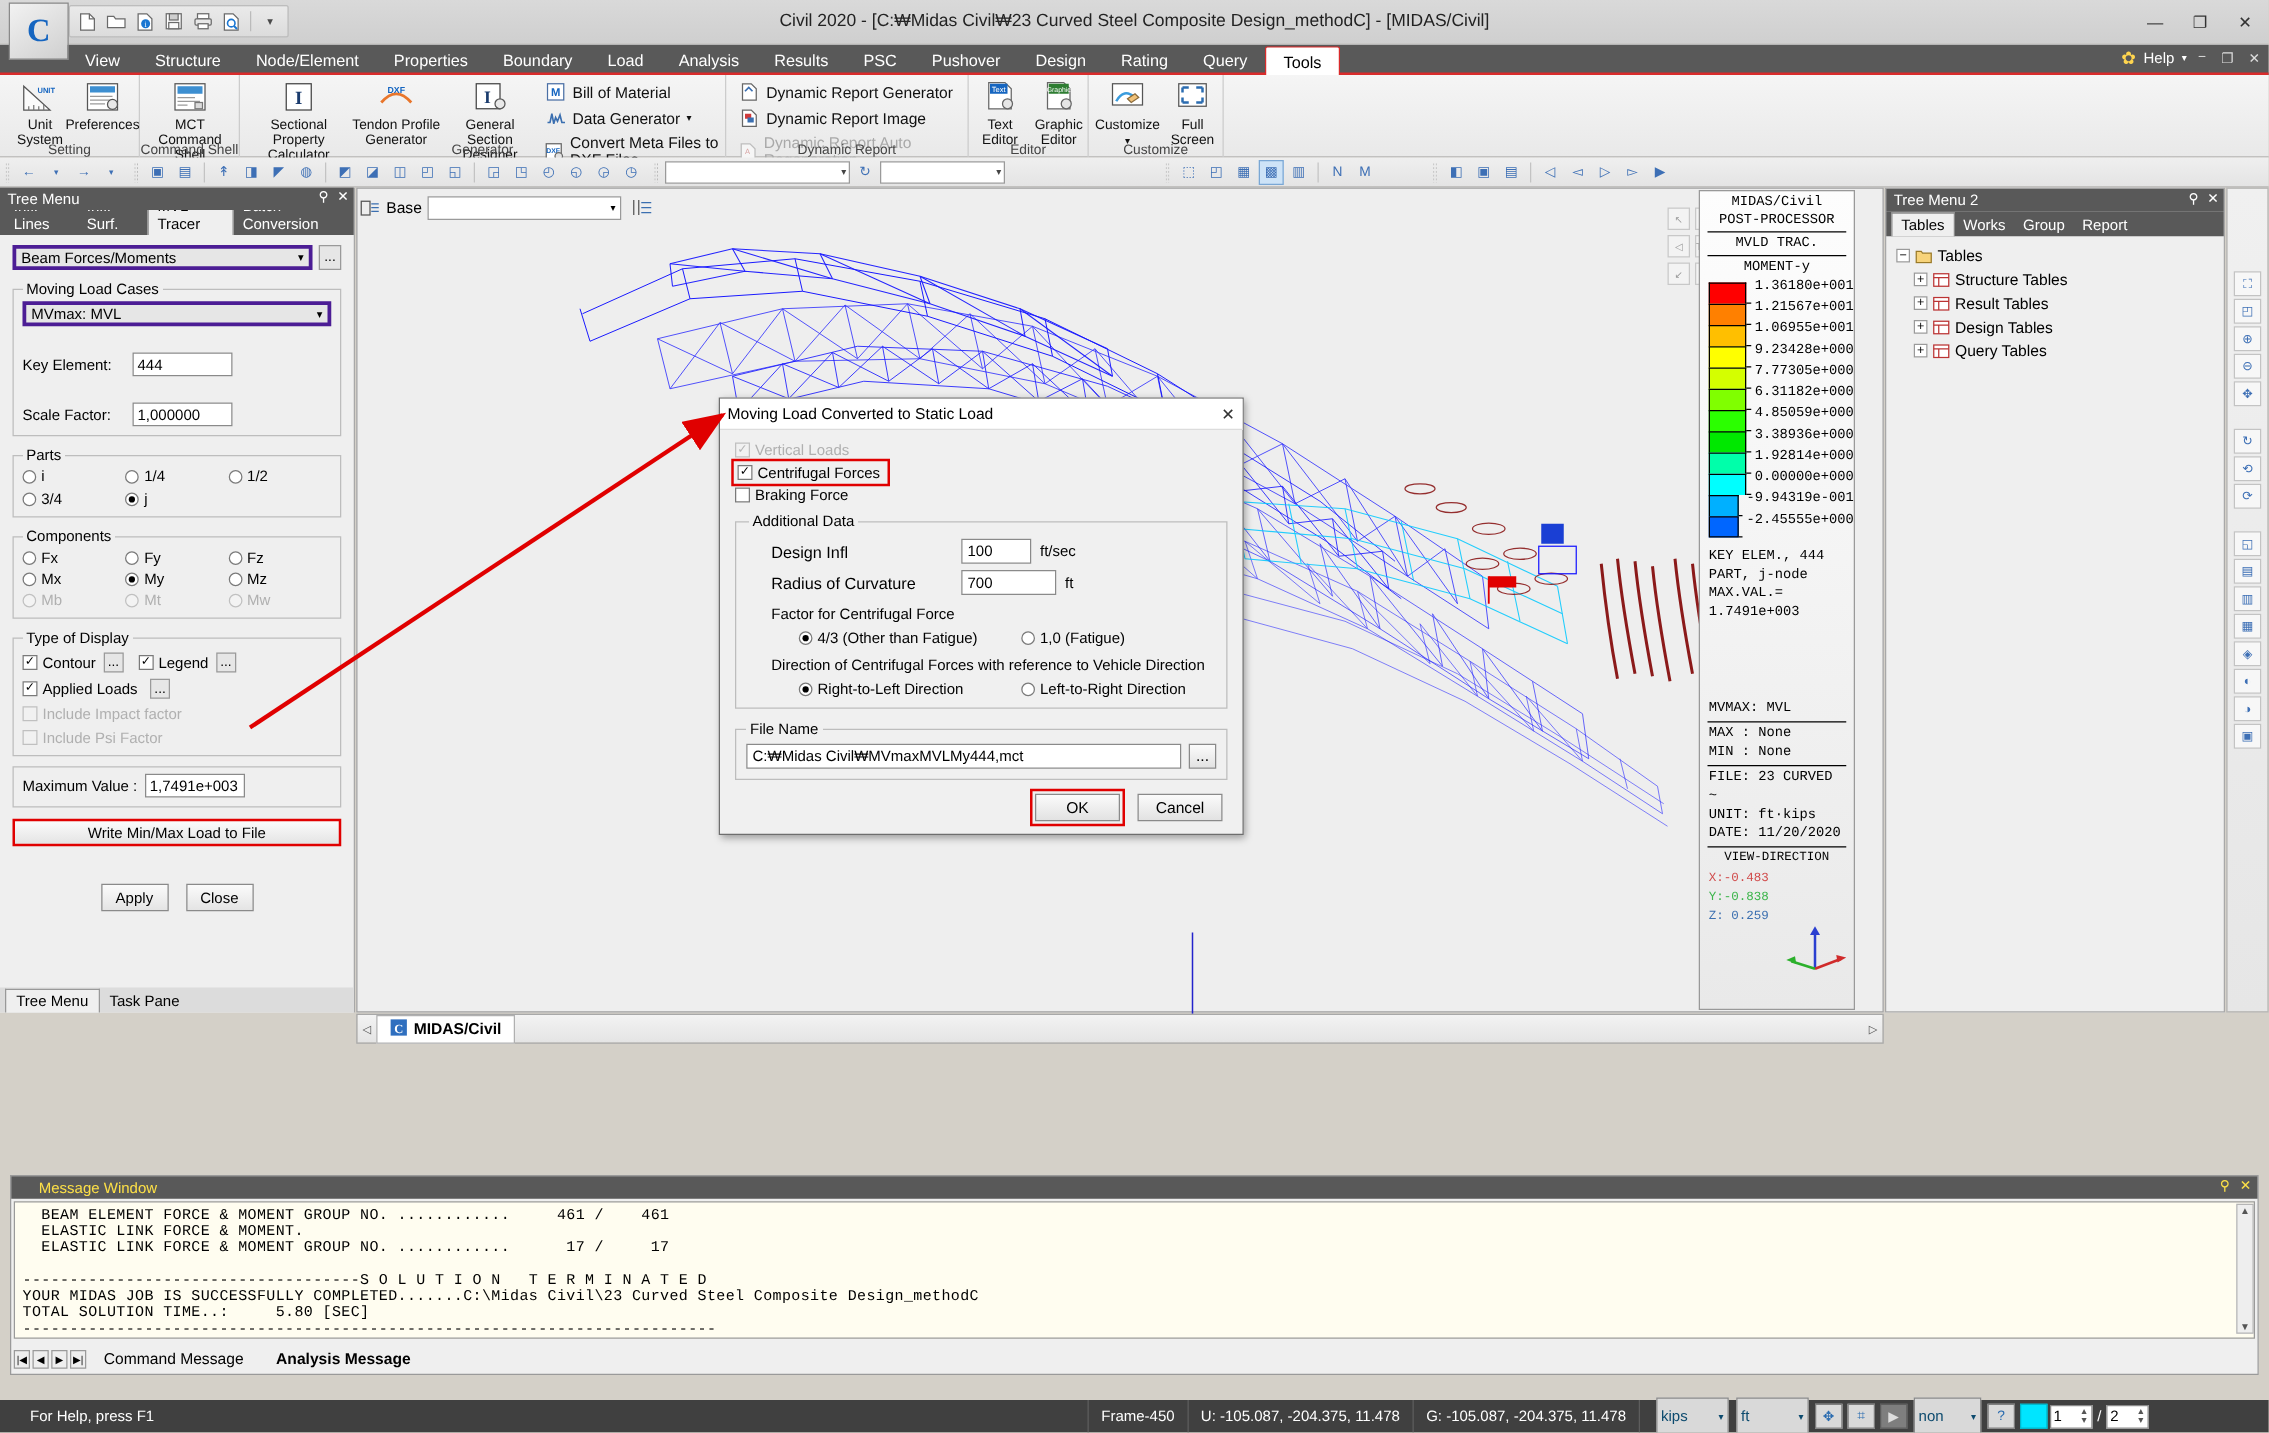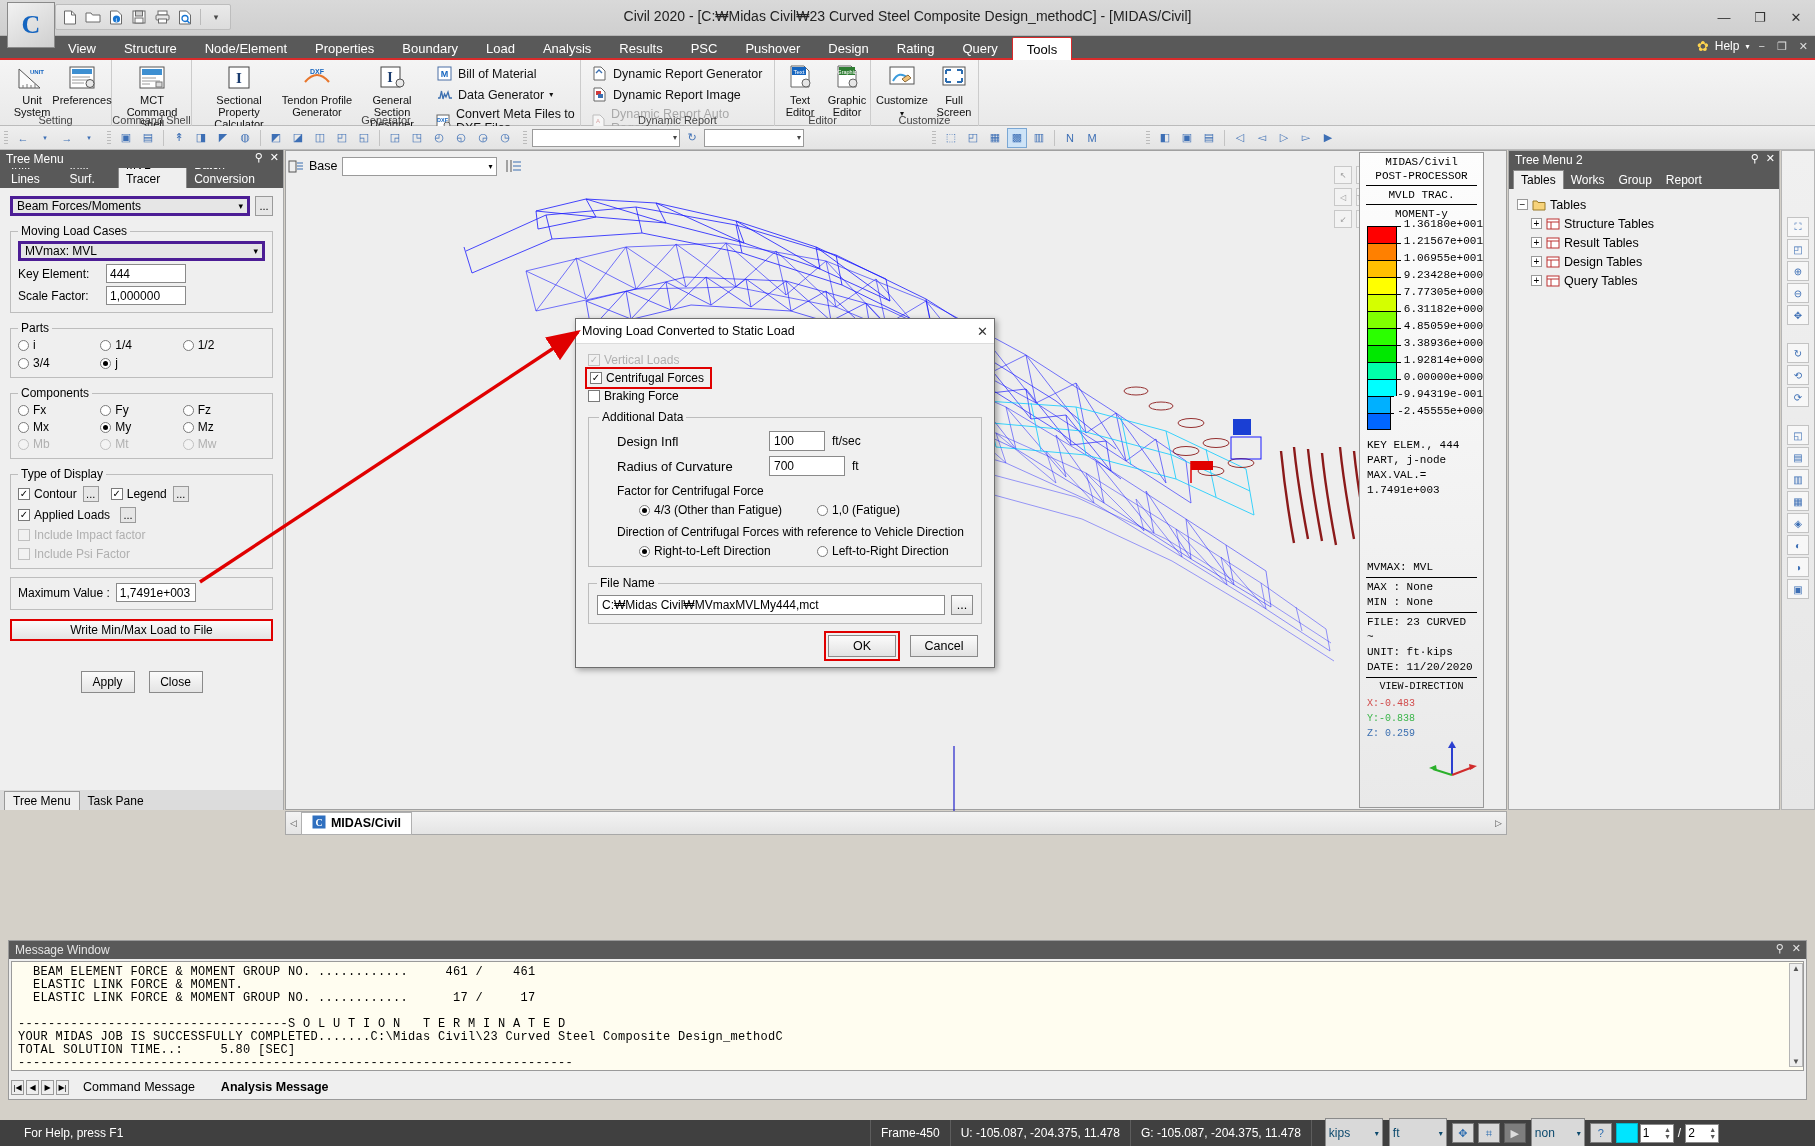--- a/index.html
+++ b/index.html
@@ -86,21 +86,21 @@
   .ptab.active { background:#efefef; color:#000; border:1px solid #8a8a8a; border-bottom:none; }
   .lpbody { padding:8px 10px 0 10px; }
   .selbox { height:20px; border:3px solid #4c1d95; background:#e6e6e6; font-size:12px;
     display:flex; align-items:center; padding:0 4px; position:relative; }
   .selbox .cv { position:absolute; right:4px; font-size:9px; }
   .dotbtn { width:18px; height:20px; border:1px solid #9a9a9a; background:#e6e6e6;
     font-size:11px; display:flex; align-items:center; justify-content:center; }
   fieldset.grp { border:1px solid #bdbdbd; margin:8px 0 0 0; padding:3px 7px 7px;
     background:transparent; }
   fieldset.grp > legend { font-size:12px; padding:0 3px; color:#000; }
-  .frow { display:flex; align-items:center; margin-top:3px; font-size:12px; }
+  .frow { display:flex; align-items:center; margin-top:21px; font-size:12px; }
   .flabel { width:88px; }
   .ftext { height:19px; border:1px solid #8a8a8a; background:#fff; font-size:12px;
     padding:1px 3px; display:flex; align-items:center; }
   .radio { width:11px; height:11px; border:1px solid #7a7a7a; border-radius:50%;
     background:#fff; display:inline-flex; align-items:center; justify-content:center;
     margin-right:4px; flex:none; }
   .radio.on::after { content:''; width:5px; height:5px; border-radius:50%; background:#000; }
   .radio.dis { border-color:#c0c0c0; background:#f3f3f3; }
   .chk { width:12px; height:12px; border:1px solid #7a7a7a; background:#fff;
     display:inline-flex; align-items:center; justify-content:center; margin-right:4px;
@@ -125,21 +125,21 @@
     background:#f3f3f3; color:#9a9a9a; font-size:8px;
     display:flex; align-items:center; justify-content:center; }
 
   
   .legend { position:absolute; left:1359px; top:152px; width:125px; height:656px;
     background:linear-gradient(#fdfdfd,#e9e9e9); border:1px solid #999;
     font-family:"Liberation Mono", monospace; font-size:11px; color:#000; padding:2px 0; }
   .lgc { text-align:center; line-height:14px; }
   .lghr { border-top:1px solid #000; margin:2px 6px; }
   .lgswatches { position:relative; margin-top:5px; padding-left:7px; }
-  .lgrow { display:flex; align-items:flex-start; height:17px; }
+  .lgrow { display:flex; align-items:flex-end; height:17px; }
   .lgsw { width:38px; height:17px; border:1px solid #000; border-bottom:none; }
   .lgsw.last { border-bottom:1px solid #000; }
   .lgtick { width:5px; height:1px; background:#000; }
   .lgval { font-size:11px; margin-left:3px; position:relative; top:-8px; white-space:nowrap; }
   .lgtext { padding:0 7px; line-height:15px; }
 
   
   .rightpanel { position:absolute; left:1508px; top:150px; width:272px; height:660px;
     background:#efefef; border:1px solid #a8a8a8; }
   .treerow { display:flex; align-items:center; font-size:12.5px; height:19px; }
@@ -158,22 +158,22 @@
   .doctabs { position:absolute; left:285px; top:811px; width:1222px; height:24px;
     background:linear-gradient(#f3f3f3,#e4e4e4); border:1px solid #a8a8a8;
     display:flex; align-items:center; padding:0 4px; gap:4px; font-size:12.5px; }
   .doctab { display:flex; align-items:center; gap:5px; padding:2px 10px;
     background:#fff; border:1px solid #b0b0b0; font-weight:bold; }
   .minitri { font-size:9px; color:#555; }
 
   
   .msgwin { position:absolute; left:8px; top:940px; width:1799px; height:160px;
     background:#efefef; border:1px solid #9a9a9a; }
-  .msghdr { height:18px; background:#595959; color:#e5e5e5; font-size:12px;
-    display:flex; align-items:center; padding-left:6px; position:relative; }
+  .msghdr { height:18px; background:#595959; color:#fde047; font-size:12px;
+    display:flex; align-items:center; padding-left:22px; position:relative; }
   .msgbody { position:absolute; left:2px; top:20px; right:2px; height:110px;
     background:#fffdf0; border:1px solid #9a9a9a; overflow:hidden;
     font-family:"Liberation Mono", monospace; font-size:12px; line-height:13px;
     white-space:pre; padding:4px 4px 0 6px; letter-spacing:.3px; }
   .msgtabs { position:absolute; left:2px; bottom:2px; right:2px; height:20px;
     display:flex; align-items:center; gap:2px; font-size:12px; }
   .navb { width:13px; height:15px; border:1px solid #9a9a9a; background:#eee;
     display:flex; align-items:center; justify-content:center; font-size:8px; }
   .mtab { padding:1px 12px; font-size:12.5px; }
   .mtab.active { font-weight:bold; }

